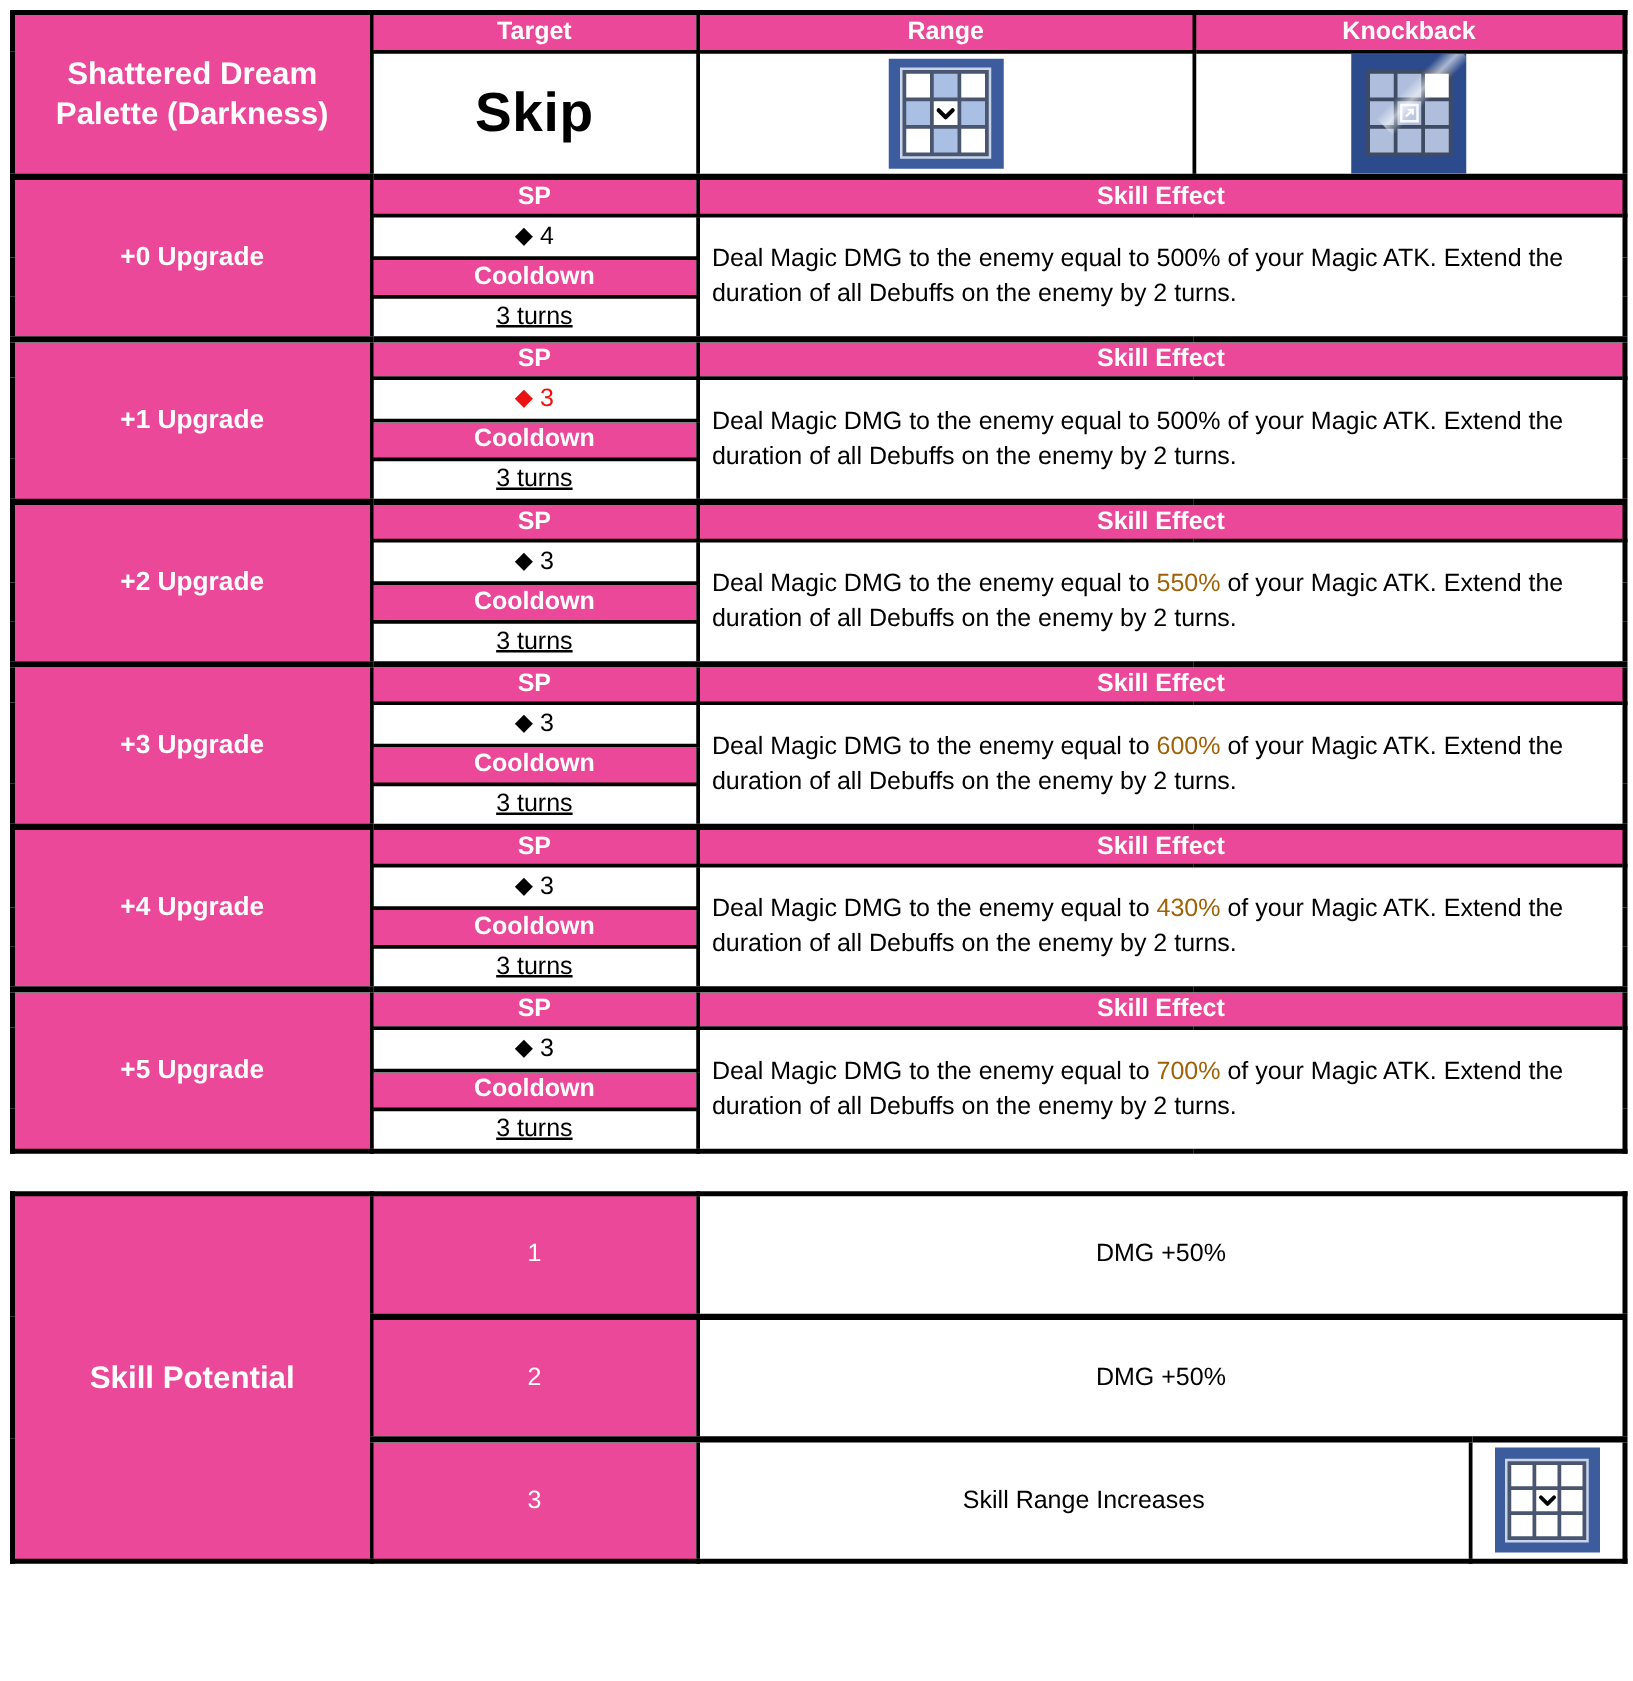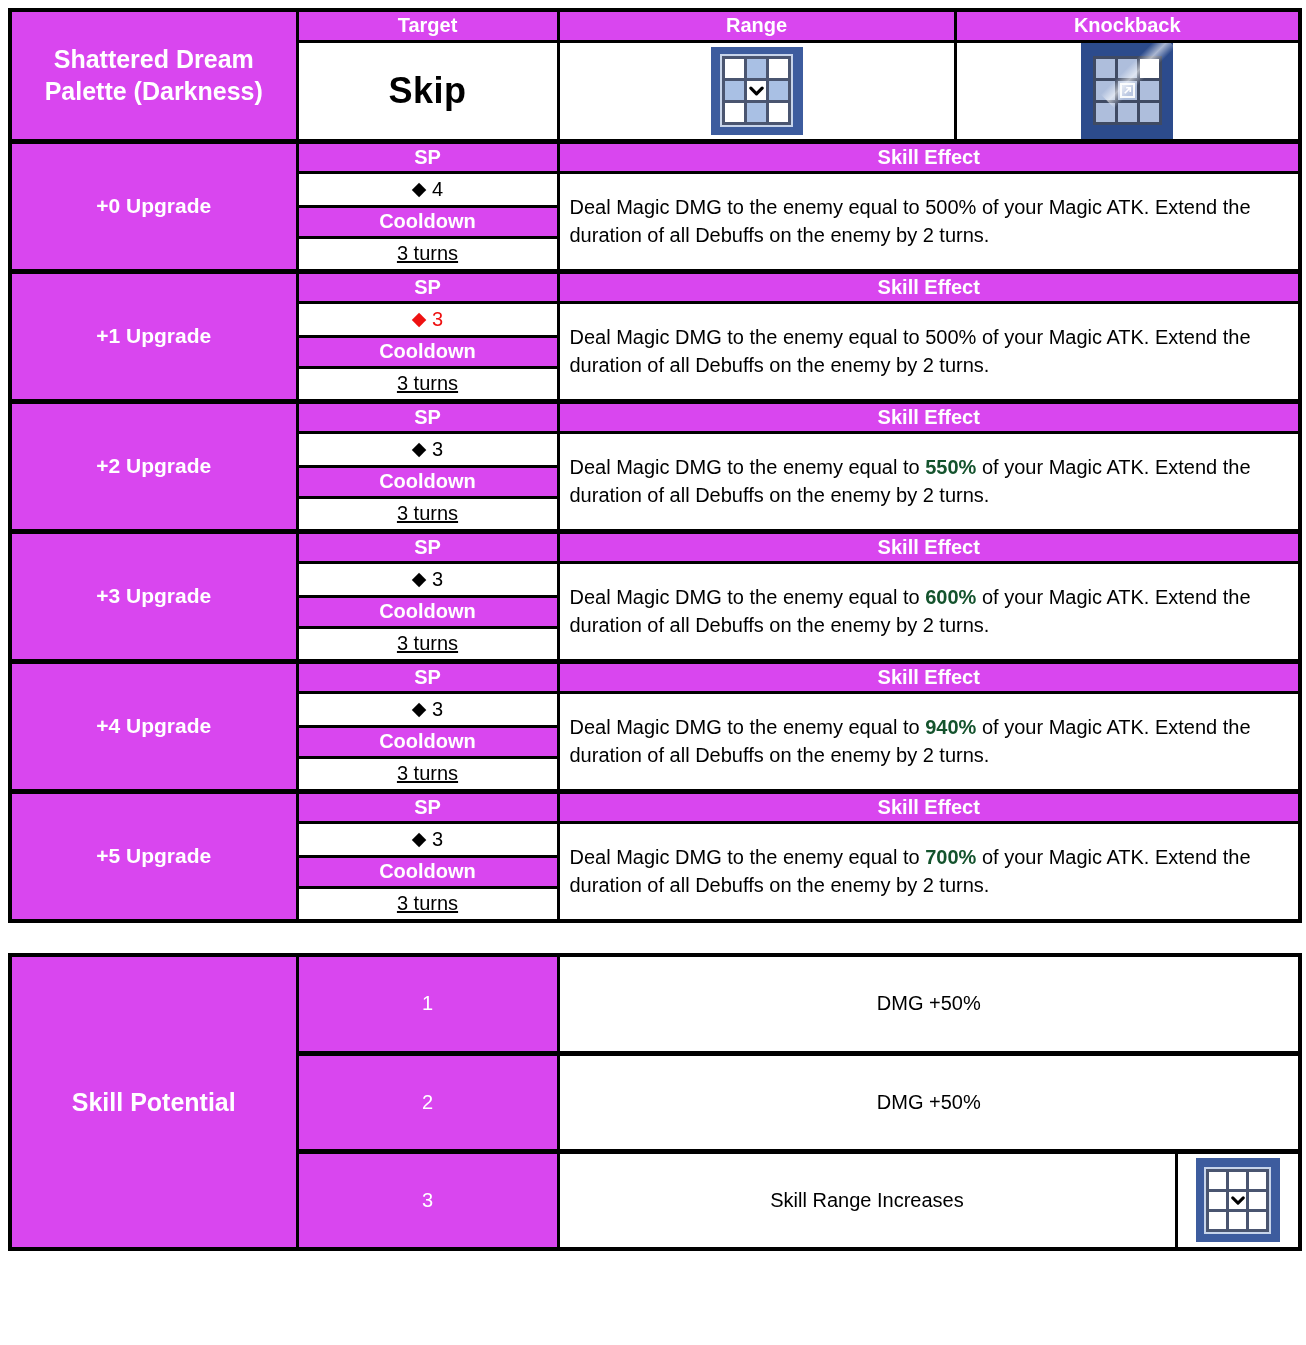--- a/index.html
+++ b/index.html
@@ -8,42 +8,42 @@
     width:1306px; height:1345px;
     font-family:"Liberation Sans", sans-serif;
     color:#000;
   }
   .wrap { padding:8px; }
 
   table { border-collapse:collapse; width:1290px; table-layout:fixed; border:4px solid #000; }
   td, th { border:3px solid #000; padding:0; text-align:center; vertical-align:middle; overflow:hidden; }
   tr.bt td, tr.bt th { border-top:5px solid #000; }
 
-  .blue  { background:#d946ef; color:#fff; }
+  .blue  { background:#ec4899; color:#fff; }
   .hdr   { font-size:20px; font-weight:700; }
   .subhdr{ font-size:20px; font-weight:700; }
 
   .title-cell { font-size:25px; font-weight:700; line-height:1.3; padding:0 6px; }
   .upg-label  { font-size:21px; font-weight:700; }
 
   .r-hdr { height:31px; }
   .r-val { height:34px; }
   .r-top { height:31px; }
   .r-icons { height:96px; }
 
-  .skip { font-size:36px; font-weight:700; letter-spacing:.5px;text-align:center; }
+  .skip { font-size:44px; font-weight:700; letter-spacing:.5px;text-align:center; }
 
   .spval { font-size:20px; }
   .diamond { font-size:19px; position:relative; top:-1px; }
   .red { color:#EE1111; }
   .turns { font-size:20px;text-decoration:underline; }
 
   .effect-cell { text-align:left; padding:6px 10px;margin-top:20px; }
   .effect-text { font-size:20px; line-height:1.42; margin:0; }
-  .pct-red { color:#14532d; font-weight:700; }
+  .pct-red { color:#a16207; font-weight:400; }
 
   
   .gicon { display:inline-flex; align-items:center; justify-content:center;
            width:92px; height:88px; background:#3D5C9E; position:relative; }
   .ggrid { display:grid; grid-template-columns:repeat(3,19px); grid-template-rows:repeat(3,19px);
            gap:3px; background:#4A5570; padding:3px; box-shadow:0 0 0 2px #C7D4EA; position:relative; }
   .c { background:#fff; display:flex; align-items:center; justify-content:center; }
   .c.lb { background:#A9C0E4; }
 
   .gicon.kb { background:#2C4B8C; width:92px; height:96px; overflow:hidden; }
@@ -204,21 +204,21 @@
         </tr>
 
     <tr class="bt r-hdr">
       <td class="blue upg-label" rowspan="4">+4 Upgrade</td>
       <th class="blue subhdr">SP</th>
       <th class="blue subhdr" colspan="2">Skill Effect</th>
     </tr>
     <tr class="r-val">
       <td class="spval"><span class="diamond">◆</span> <span>3</span></td>
       <td class="effect-cell" colspan="2" rowspan="3">
-        <p class="effect-text"><span>Deal Magic DMG to the enemy equal to </span><span class="pct-red">940%</span><span> of your Magic ATK. Extend the duration of all Debuffs on the enemy by 2 turns.</span></p>
+        <p class="effect-text"><span>Deal Magic DMG to the enemy equal to </span><span class="pct-red">430%</span><span> of your Magic ATK. Extend the duration of all Debuffs on the enemy by 2 turns.</span></p>
       </td>
     </tr>
     <tr class="r-hdr">
           <th class="blue subhdr">Cooldown</th>
         </tr>
     <tr class="r-val">
           <td class="turns">3 turns</td>
         </tr>
 
     <tr class="bt r-hdr">

